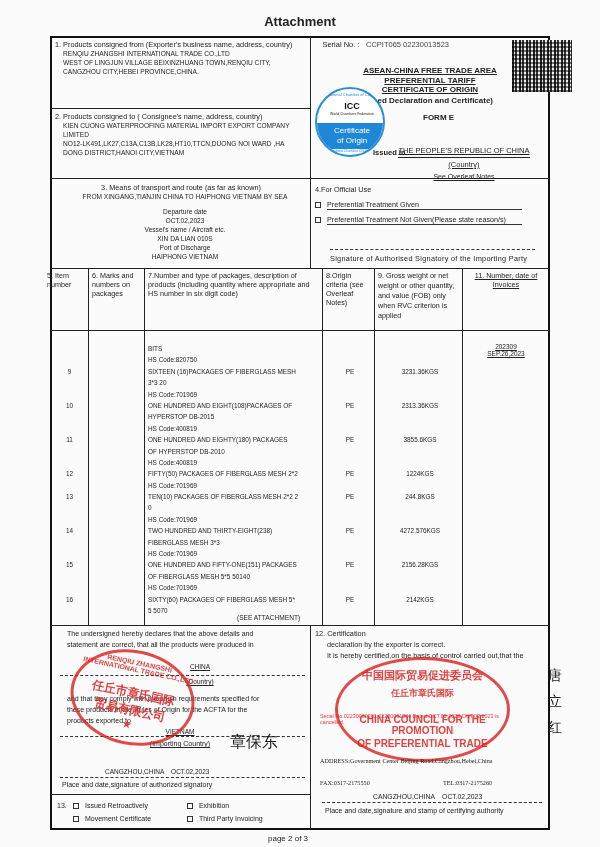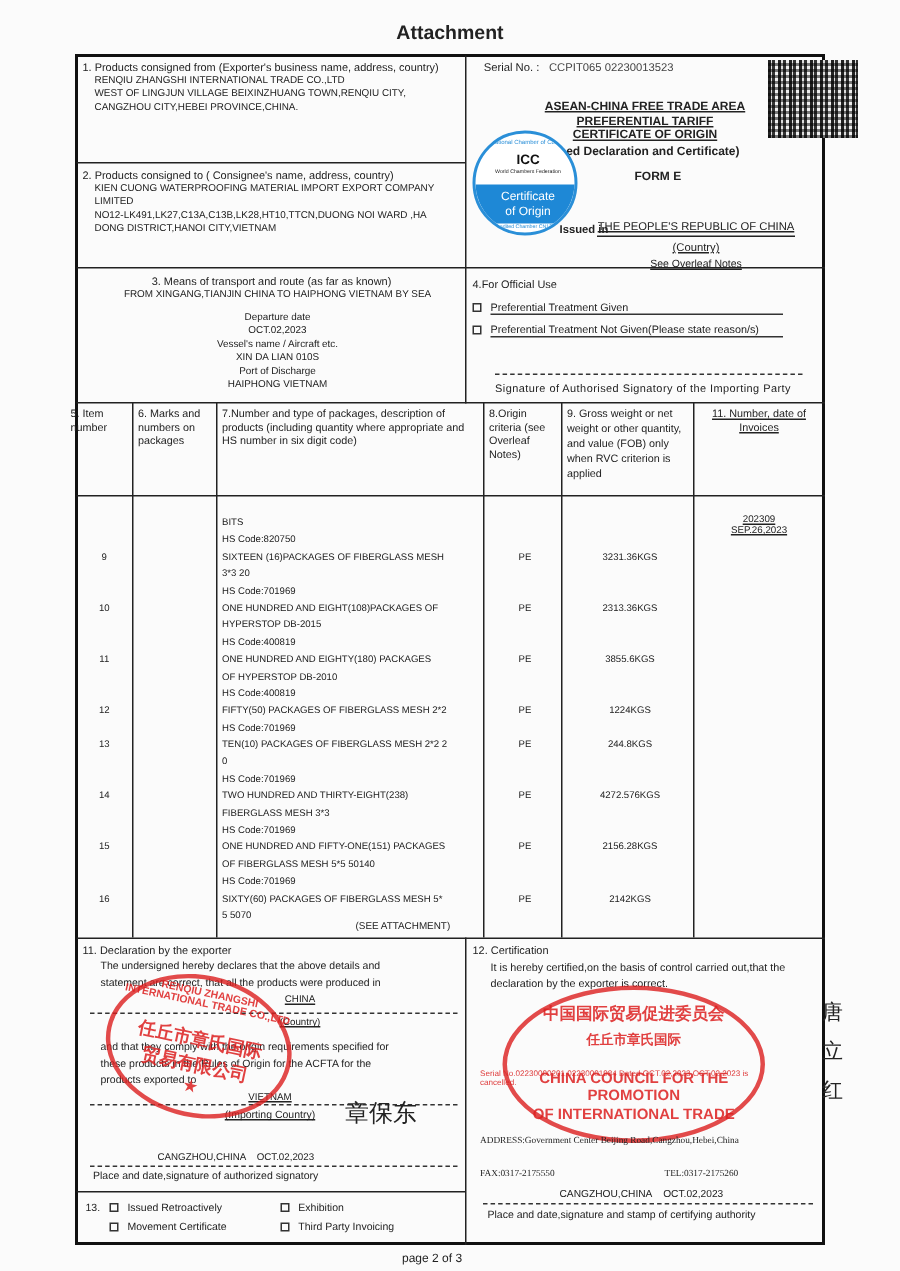--- a/index.html
+++ b/index.html
@@ -293,21 +293,20 @@
       <div style="width: 37px; text-align: center;"></div>
       <div style="width: 56px;"></div>
       <div style="width: 180px; padding-left: 4px; white-space: nowrap;">5 5070</div>
       <div style="width: 52px; text-align: center;"></div>
       <div style="width: 88px; text-align: center;"></div>
     </div>
   </div>
 <div class="box" style="left:237px;top:613px;font-size:6.6px;">(SEE ATTACHMENT)</div>
 
 <div class="box" style="left:55px;top:628px;width:252px;font-size:7px;line-height:11px;">
-  <div class="lbl">11. Declaration by the exporter</div>
   <div style="padding-left:12px;text-align:justify;">The undersigned hereby declares that the above details and</div>
   <div style="padding-left:12px;">statement are correct, that all the products were produced in</div>
 </div>
 <div class="box center" style="left:120px;top:662px;width:160px;font-size:6.5px;">CHINA</div>
 <div class="dash" style="left:60px;top:675px;width:245px;"></div>
 <div class="box center" style="left:120px;top:677px;width:160px;font-size:6.5px;">(Country)</div>
 <div class="box" style="left:67px;top:693px;width:240px;font-size:7px;line-height:11px;">
   <div>and that they comply with the origin requirements specified for</div>
   <div>these products in the Rules of Origin for the ACFTA for the</div>
   <div>products exported to</div>
@@ -322,28 +321,28 @@
 
 <div class="stamp" style="left:70px;top:650px;width:125px;height:95px;transform:rotate(12deg);">
   <div style="font-size:7px;margin-top:6px;">RENQIU ZHANGSHI INTERNATIONAL TRADE CO.,LTD</div>
   <div style="font-size:12px;margin-top:12px;">任丘市章氏国际</div>
   <div style="font-size:12px;">贸易有限公司</div>
   <div style="font-size:10px;">★</div>
 </div>
 
 <div class="box" style="left:315px;top:628px;width:232px;font-size:7.2px;line-height:11px;">
   <div class="lbl">12. Certification</div>
+  <div style="padding-left:12px;">declaration by the exporter is correct.</div>
   <div style="padding-left:12px;">It is hereby certified,on the basis of control carried out,that the</div>
-  <div style="padding-left:12px;">declaration by the exporter is correct.</div>
 </div>
 <div class="stamp" style="left:335px;top:657px;width:175px;height:105px;">
   <div style="font-size:11px;margin-top:8px;">中国国际贸易促进委员会</div>
   <div style="font-size:9px;margin-top:4px;">任丘市章氏国际</div>
   <div style="font-size:10px;margin-top:14px;">CHINA COUNCIL FOR THE PROMOTION</div>
-  <div style="font-size:10px;margin-top:2px;">OF INTERNATIONAL TRADE</div>
+  <div style="font-size:10px;margin-top:2px;">OF PREFERENTIAL TRADE</div>
 </div>
 <div class="cancel-note" style="left:320px;top:713px;width:230px;">
   <div>Serial No.02230000201,02230001984 Dated OCT.02,2023 OCT.02,2023 is</div>
   <div>cancelled.</div>
 </div>
 <div class="box serif" style="left:320px;top:756px;font-size:6.2px;">ADDRESS:Government Center Beijing Road,Cangzhou,Hebei,China</div>
 <div class="box serif" style="left:320px;top:778px;font-size:6.2px;">FAX:0317-2175550</div>
 <div class="box serif" style="left:443px;top:778px;font-size:6.2px;">TEL:0317-2175260</div>
 <div class="box" style="left:373px;top:792px;font-size:6.8px;white-space:pre;">CANGZHOU,CHINA    OCT.02,2023</div>
 <div class="dash" style="left:322px;top:802px;width:220px;"></div>

